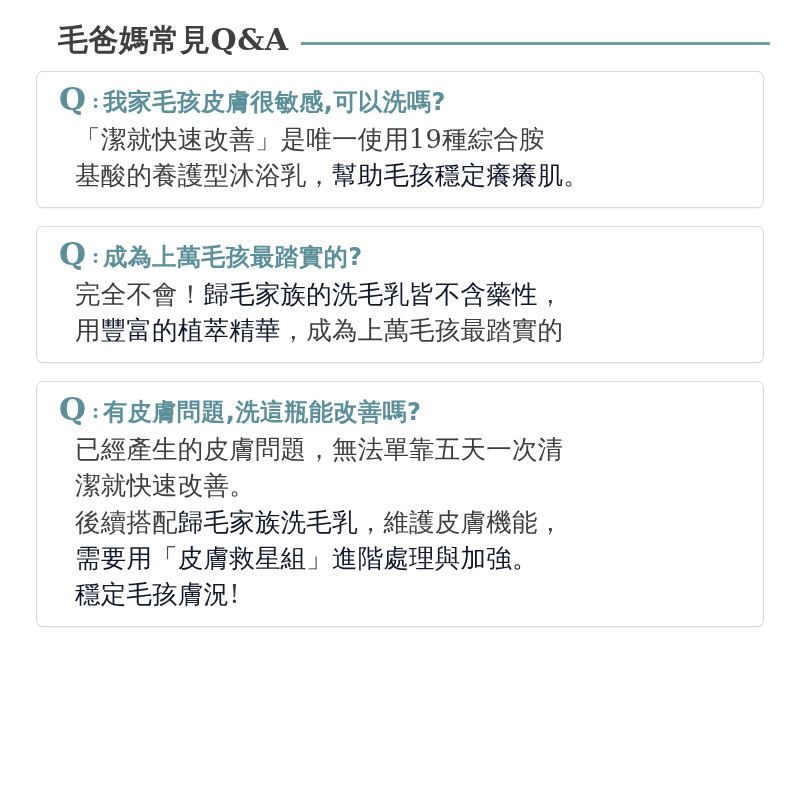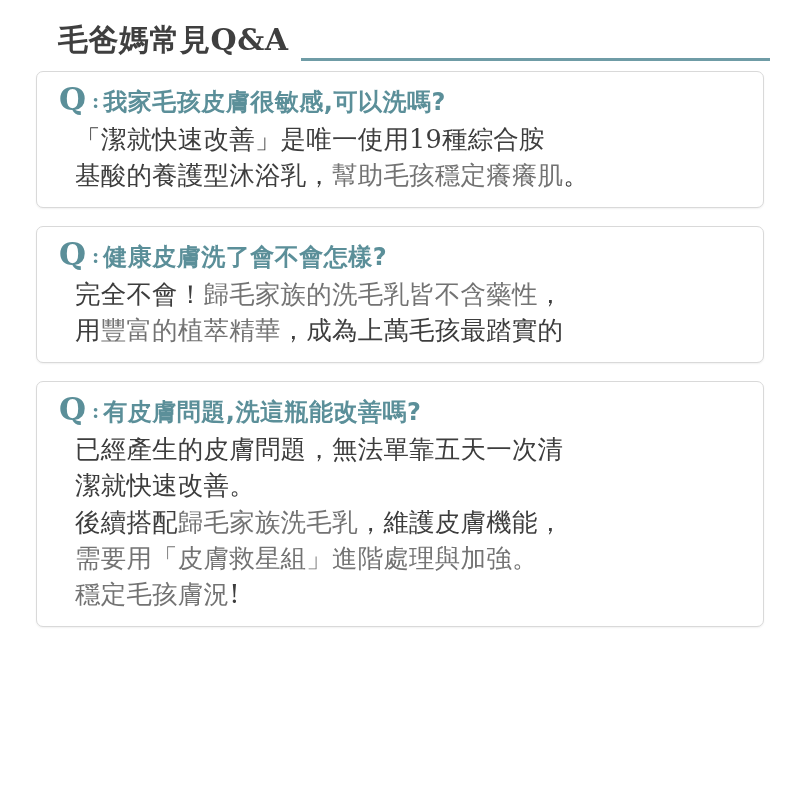--- a/index.html
+++ b/index.html
@@ -19,21 +19,21 @@
     position: relative;
     width: 800px;
     height: 800px;
     box-sizing: border-box;
     padding: 14px 24px 0 24px;
   }
 
   
   .header {
     display: flex;
-    align-items: flex-end;
+    align-items: center;
     gap: 12px;
     padding: 6px 0 10px 34px;
   }
   .header-title {
     font-family: "DejaVu Serif", "Liberation Serif", serif;
     font-weight: bold;
     font-size: 30px;
     color: #3f3f3f;
     letter-spacing: 0.5px;
     white-space: nowrap;
@@ -94,21 +94,21 @@
     font-size: 25.5px;
     line-height: 1.42;
     color: #3d3d3d;
     padding-left: 16px;
     letter-spacing: 0.2px;
   }
   .a-body p {
     margin: 0;
   }
   .hl {
-    color: #737373;
+    color: #0f172a;
   }
 </style>
 </head>
 <body>
 
 <div class="page">
 
   <div class="header">
     <div class="header-title">毛爸媽常見Q&amp;A</div>
     <div class="header-rule"></div>
@@ -123,21 +123,21 @@
         </div>
         <div class="a-body">
           <p><span class="">「潔就快速改善」是唯一使用19種綜合胺</span></p>
           <p><span class="">基酸的養護型沐浴乳，</span><span class="hl">幫助毛孩穩定癢癢肌</span><span class="">。</span></p>
         </div>
       </div>
       <div class="card">
         <div class="q-line">
           <span class="q-mark">Q</span>
           <span class="q-colon">:</span>
-          <span class="q-text">健康皮膚洗了會不會怎樣?</span>
+          <span class="q-text">成為上萬毛孩最踏實的?</span>
         </div>
         <div class="a-body">
           <p><span class="">完全不會！</span><span class="hl">歸毛家族的洗毛乳皆不含藥性</span><span class="">，</span></p>
           <p><span class="">用</span><span class="hl">豐富的植萃精華</span><span class="">，成為上萬毛孩最踏實的</span></p>
         </div>
       </div>
       <div class="card">
         <div class="q-line">
           <span class="q-mark">Q</span>
           <span class="q-colon">:</span>

